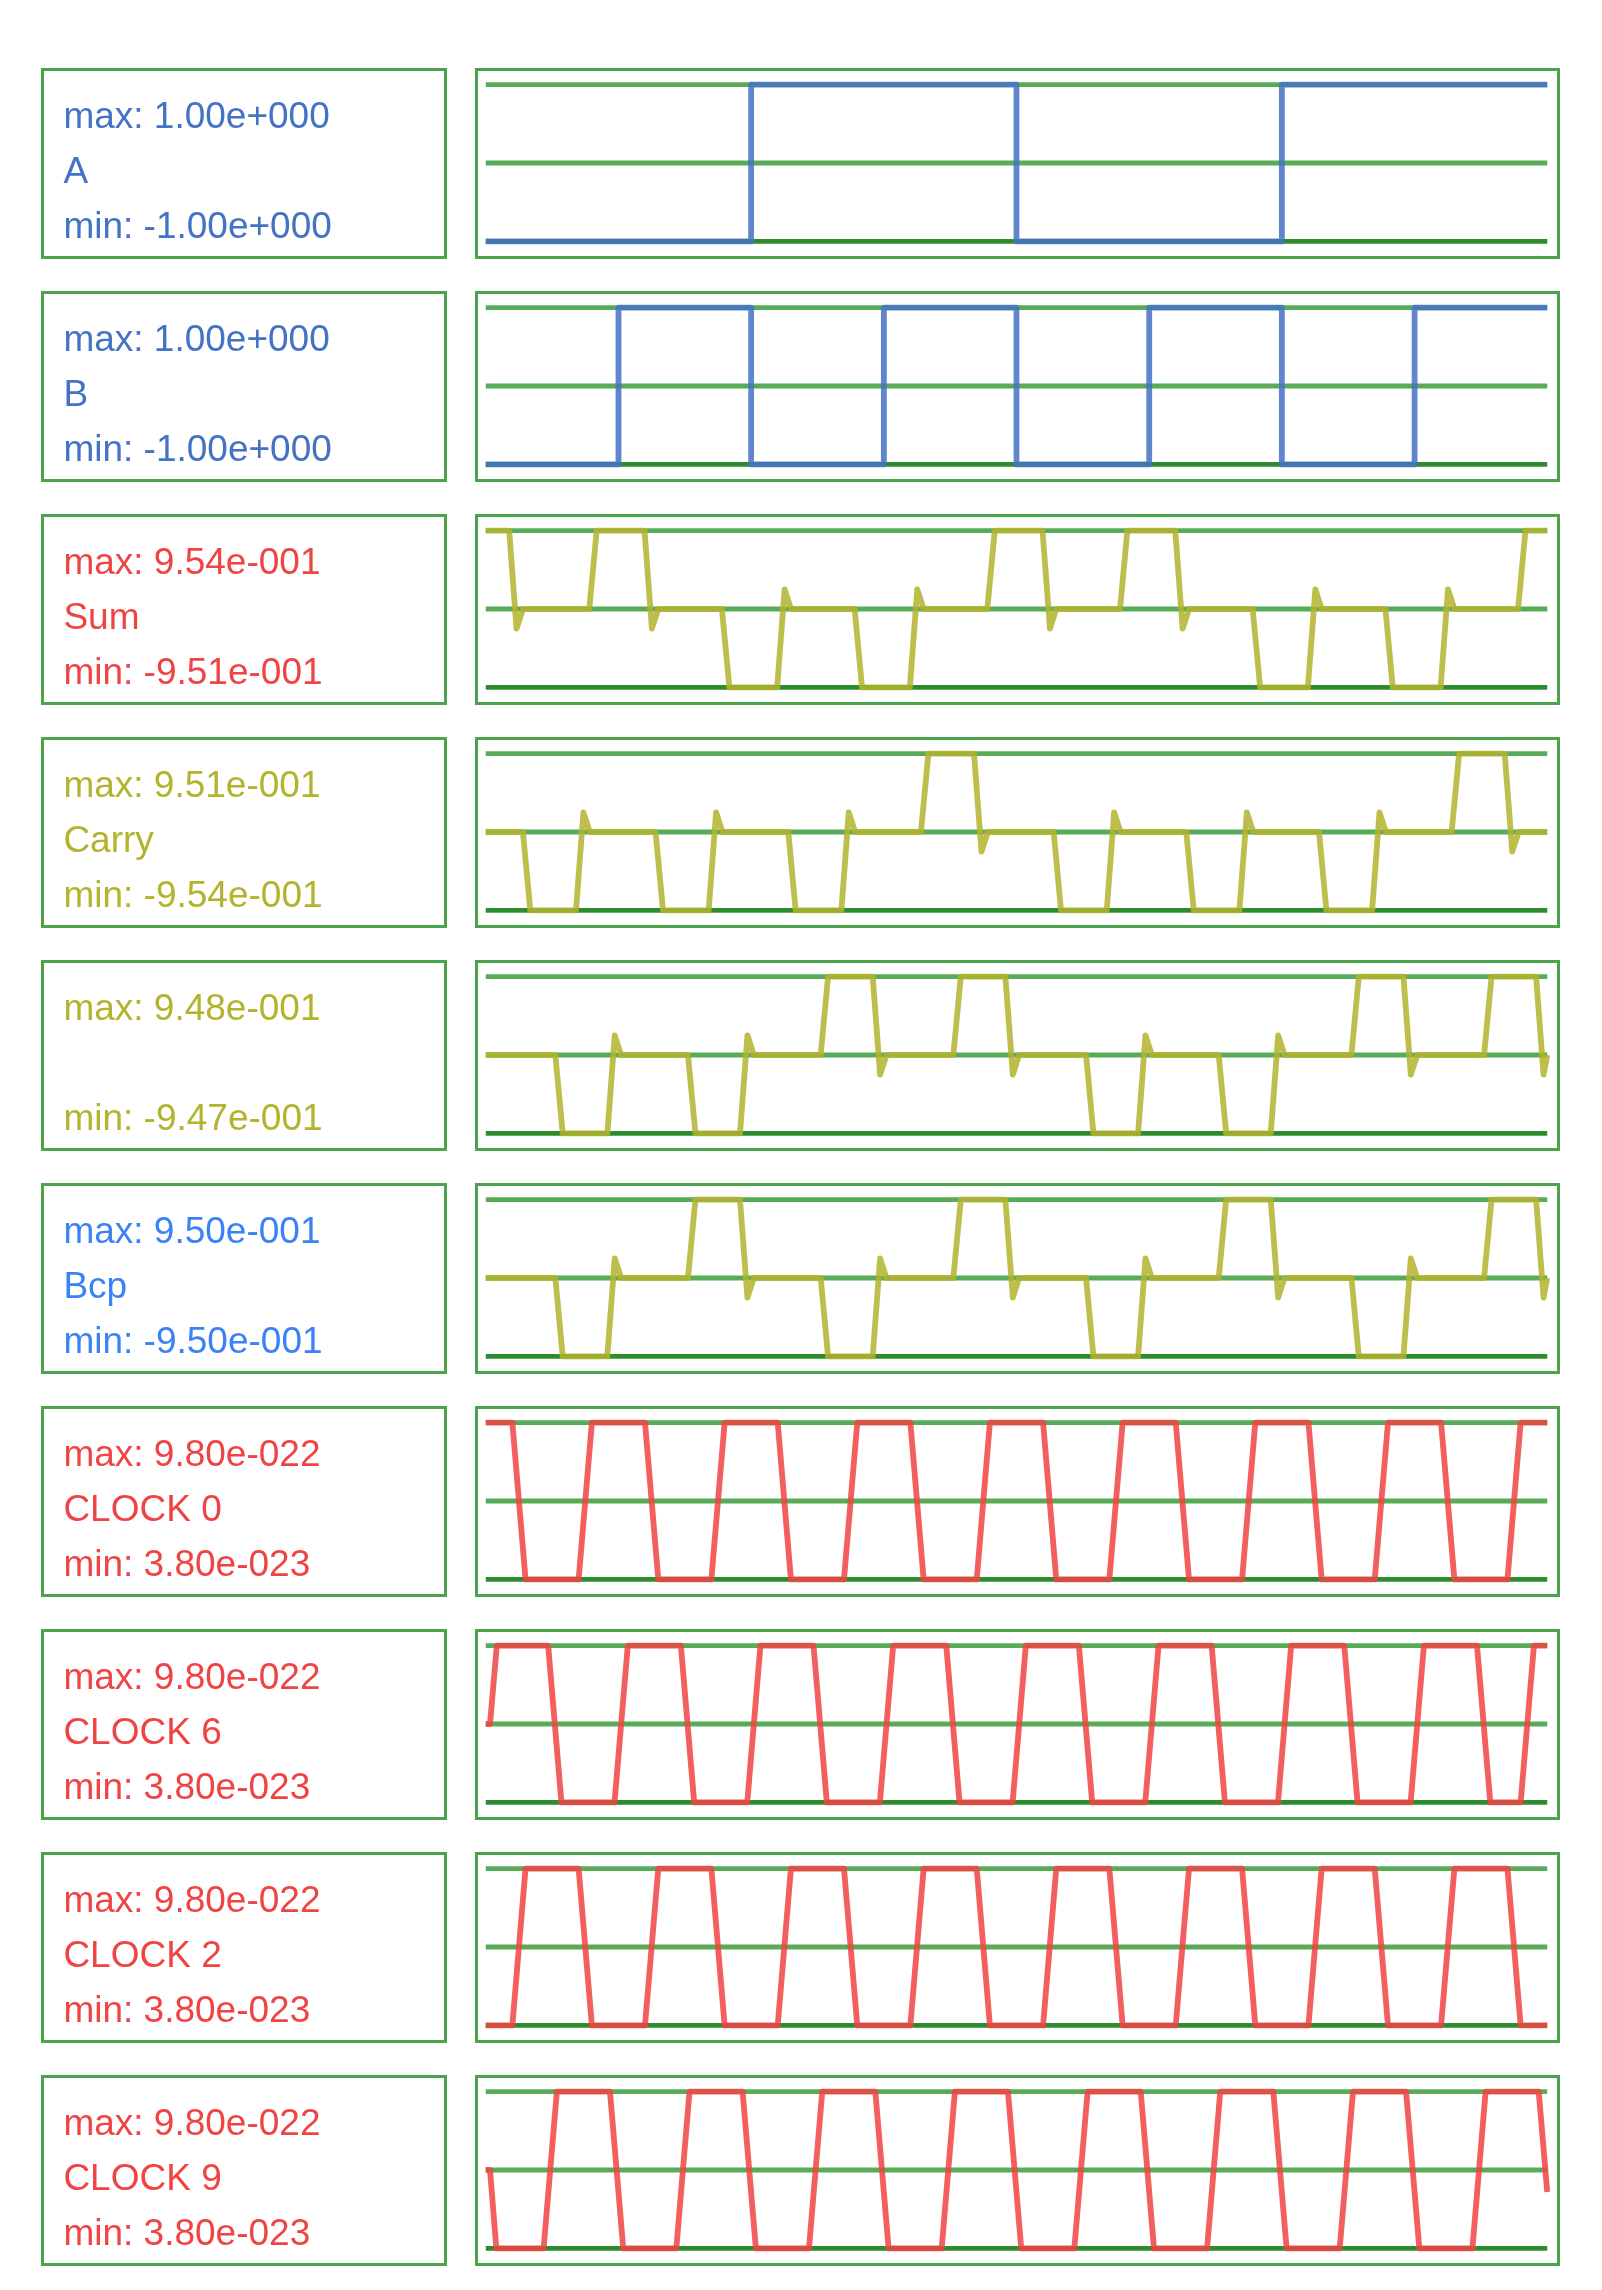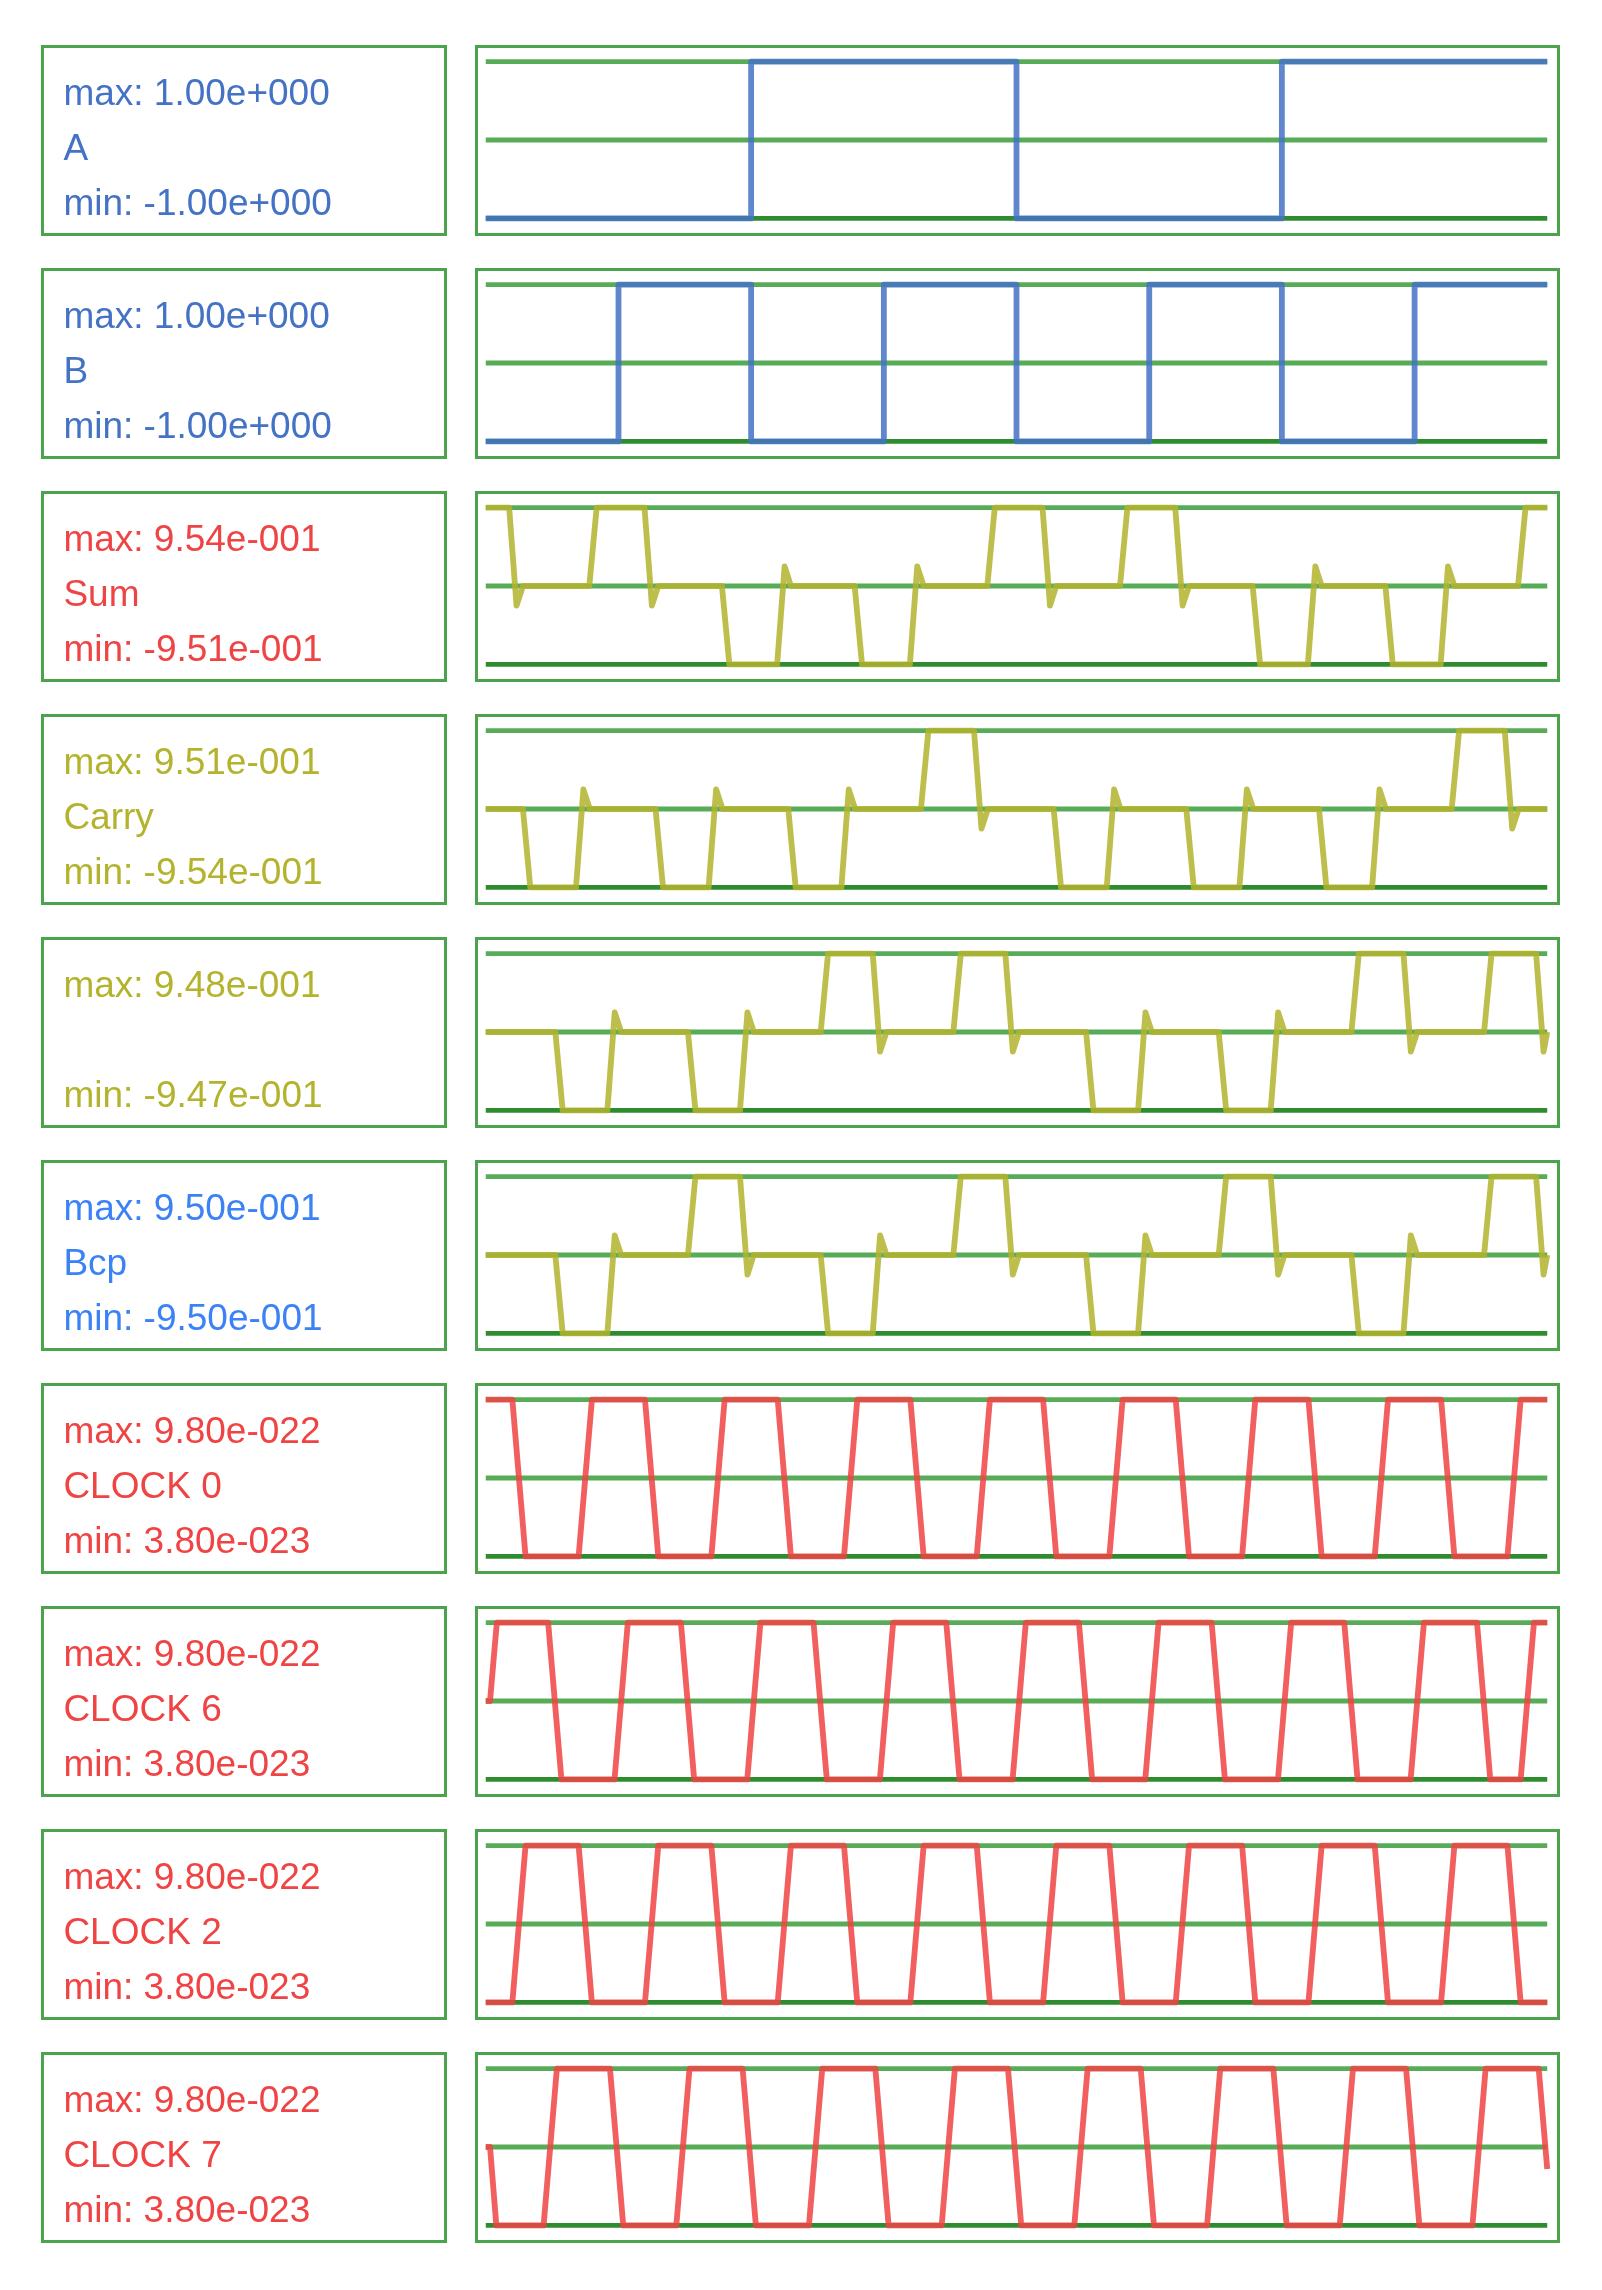--- a/index.html
+++ b/index.html
@@ -1,17 +1,17 @@
 <!DOCTYPE html>
 <html><head>
 <meta charset="utf-8">
 <style>
   html,body{margin:0;padding:0;background:#ffffff;}
   body{width:1602px;height:2290px;font-family:"Liberation Sans",sans-serif;}
-  .rows{padding-top:45px;}
+  .rows{padding-top:68px;}
   .row{display:flex;height:191px;margin:0 0 32px 41px;}
   .label-box{
     width:406px;height:191px;box-sizing:border-box;
     border:3.9px solid #4ba34b;background:#ffffff;
     display:flex;flex-direction:column;justify-content:space-between;
     padding:25px 17.5px 9.7px 19.4px;
     font-size:37px;line-height:1.1;letter-spacing:0px;
   }
   .plot-box{
     width:1085px;height:191px;box-sizing:border-box;margin-left:28px;
@@ -164,21 +164,21 @@
           <line x1="8" x2="1102" y1="95" y2="95" stroke="#58ac58" stroke-width="5"></line>
           <line x1="8" x2="1102" y1="176" y2="176" stroke="#2e8c2e" stroke-width="5"></line>
           <polyline points="8.0,176.0 35.4,176.0 49.0,14.0 103.7,14.0 117.4,176.0 172.1,176.0 185.8,14.0 240.5,14.0 254.2,176.0 308.9,176.0 322.5,14.0 377.2,14.0 390.9,176.0 445.6,176.0 459.3,14.0 514.0,14.0 527.6,176.0 582.4,176.0 596.0,14.0 650.7,14.0 664.4,176.0 719.1,176.0 732.8,14.0 787.5,14.0 801.1,176.0 855.9,176.0 869.5,14.0 924.2,14.0 937.9,176.0 992.6,176.0 1006.3,14.0 1061.0,14.0 1074.6,176.0 1102.0,176.0" fill="none" stroke="#f04343" stroke-width="6" stroke-opacity="0.85" stroke-linejoin="round"></polyline>
         </svg>
     </div>
   </div>
 
   <div class="row">
     <div class="label-box" style="color: rgb(240, 67, 67);">
       <div class="lbl">max: 9.80e-022</div>
-      <div class="lbl">CLOCK 7</div>
+      <div class="lbl">CLOCK 9</div>
       <div class="lbl">min: 3.80e-023</div>
     </div>
     <div class="plot-box">
       <svg viewBox="0 0 1110 189" preserveAspectRatio="none">
           <line x1="8" x2="1102" y1="14" y2="14" stroke="#58ac58" stroke-width="5"></line>
           <line x1="8" x2="1102" y1="95" y2="95" stroke="#58ac58" stroke-width="5"></line>
           <line x1="8" x2="1102" y1="176" y2="176" stroke="#2e8c2e" stroke-width="5"></line>
           <polyline points="8.0,95.0 12.4,95.0 18.9,176.0 67.6,176.0 81.3,14.0 136.0,14.0 149.7,176.0 204.4,176.0 218.0,14.0 272.7,14.0 286.4,176.0 341.1,176.0 354.8,14.0 409.5,14.0 423.2,176.0 477.9,176.0 491.5,14.0 546.2,14.0 559.9,176.0 614.6,176.0 628.3,14.0 683.0,14.0 696.7,176.0 751.4,176.0 765.0,14.0 819.7,14.0 833.4,176.0 888.1,176.0 901.8,14.0 956.5,14.0 970.2,176.0 1024.9,176.0 1038.5,14.0 1093.2,14.0 1102.0,117.7" fill="none" stroke="#f04343" stroke-width="6" stroke-opacity="0.85" stroke-linejoin="round"></polyline>
         </svg>
     </div>

